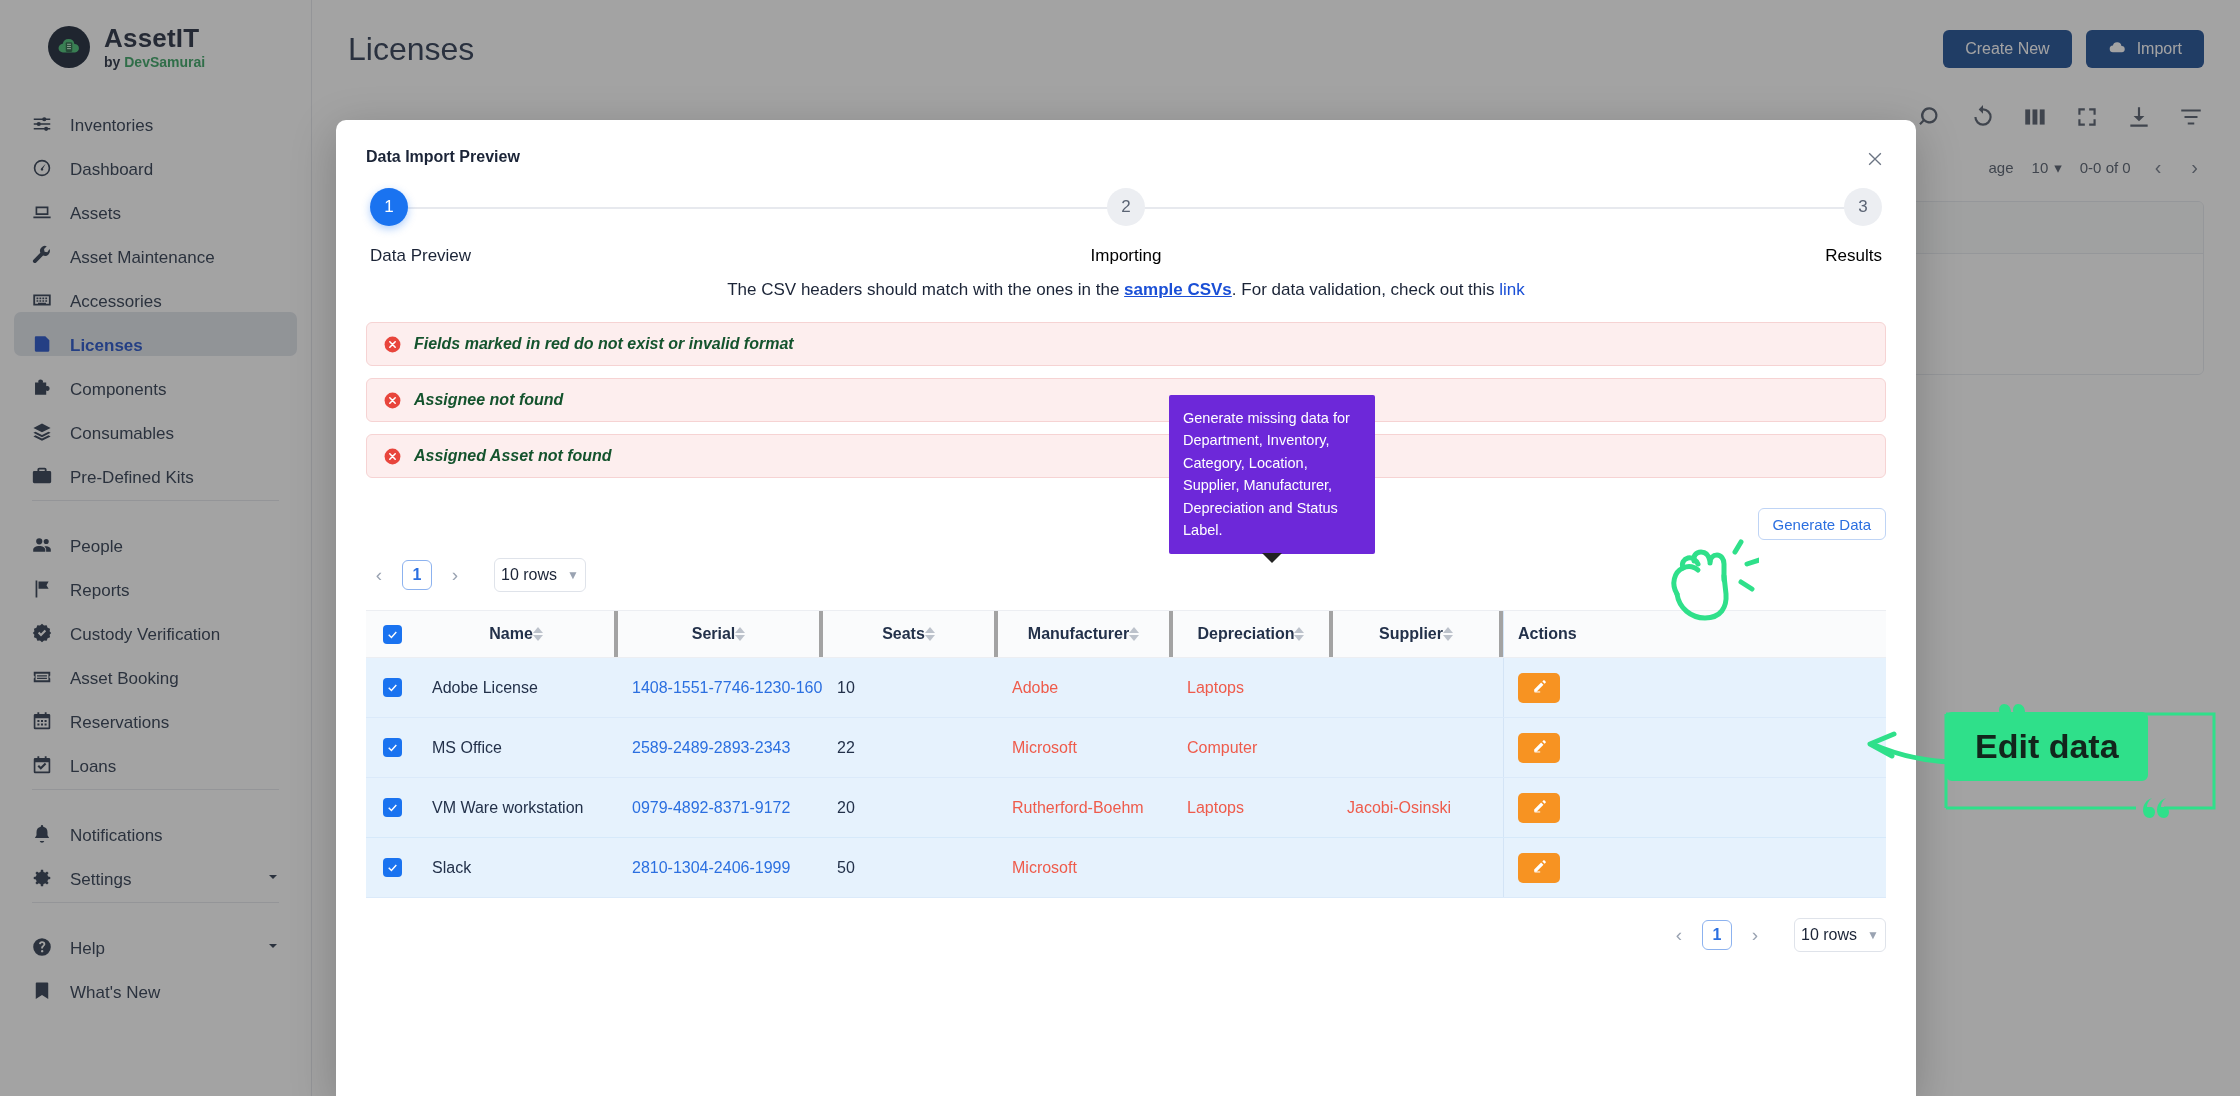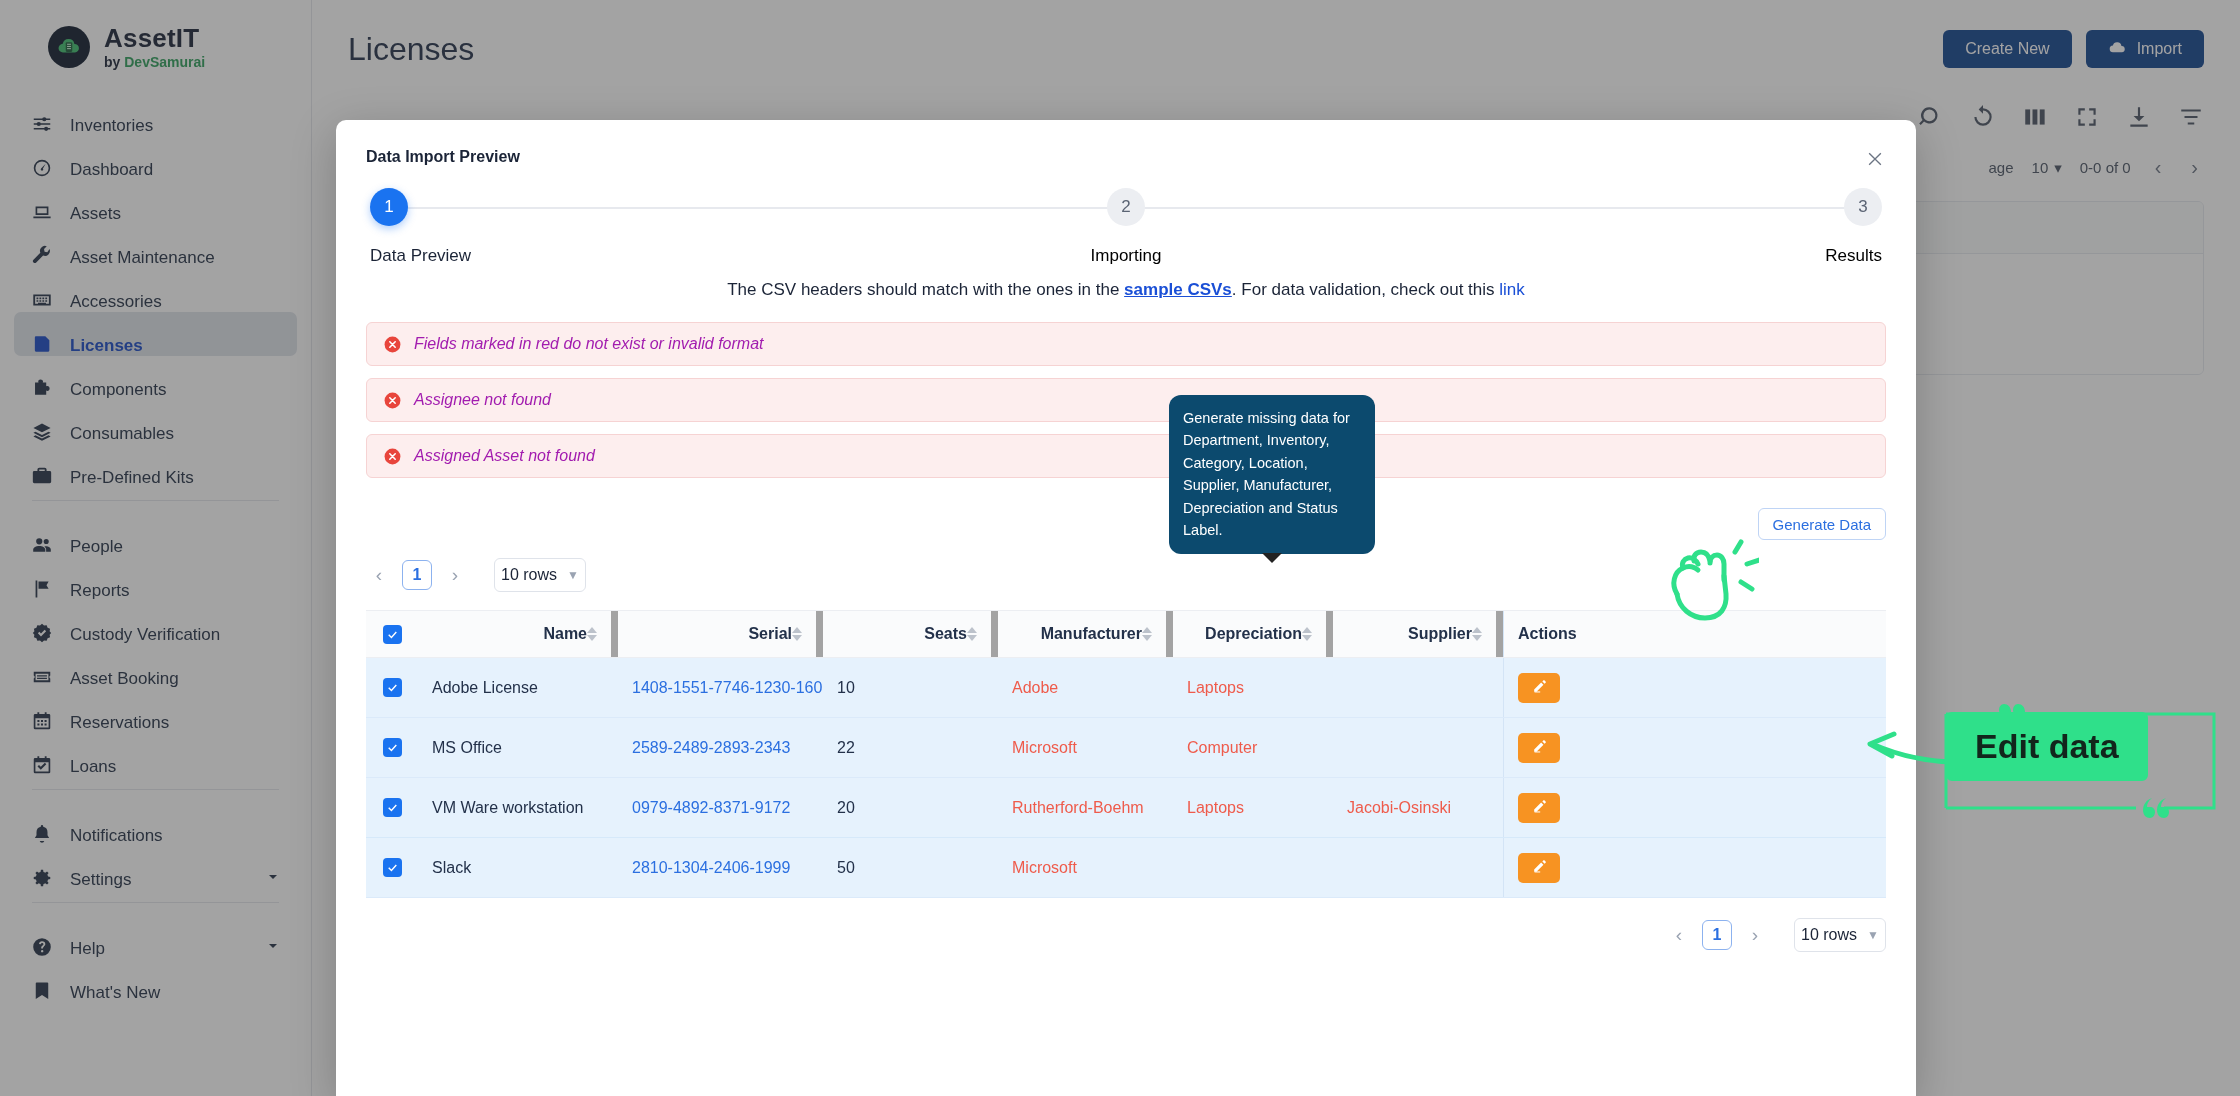--- a/index.html
+++ b/index.html
@@ -104,21 +104,21 @@
   .hint a.plain { font-weight: 400; text-decoration: none; }
 
   .alerts { margin: 22px 30px 0 30px; }
   .alert {
     display: flex; align-items: center; gap: 12px;
     background: #fdeeee; border: 1px solid #f6d3d3; border-radius: 6px;
     height: 44px; padding: 0 16px; margin-bottom: 12px;
   }
   .alert .a-ico { width: 19px; height: 19px; flex: none; }
   .alert .a-ico svg { width: 19px; height: 19px; }
-  .alert .a-txt { font-size: 16px; color: #a21caf; font-style: italic; }
+  .alert .a-txt { font-size: 16px; color: #14532d; font-style: italic; font-weight: bold; }
 
   .gen-row { display: flex; justify-content: flex-end; padding: 18px 30px 0 0; }
   .gen-btn {
     border: 1px solid #bfd4f5; background: #fff; border-radius: 6px;
     height: 32px; padding: 0 14px; font-size: 15px; color: #2b6fe0;
     font-family: inherit; cursor: pointer;
   }
 
   .pager { display: flex; align-items: center; gap: 10px; padding: 18px 0 0 30px; }
   .pg-arrow { width: 26px; height: 26px; display: flex; align-items: center; justify-content: center; color: #9aa3b2; font-size: 19px; cursor: pointer; }
@@ -131,23 +131,23 @@
     margin-left: 16px; height: 34px; min-width: 92px; border: 1px solid #dfe3ea; border-radius: 6px;
     display: flex; align-items: center; justify-content: center; gap: 10px;
     font-size: 16px; color: #1b2437; cursor: pointer; background:#fff;
   }
   .rows-sel .cv { color: #9aa3b2; font-size: 12px; }
 
   
   .dtable { margin: 18px 30px 0 30px; position: relative; }
   .dt-head { display: flex; background: #fafbfc; border-top: 1px solid #eceef2; border-bottom: 1px solid #eceef2; height: 48px; align-items: center; }
   .dt-h {
-    display: flex; align-items: center; justify-content: flex-end;
+    display: flex; align-items: center; justify-content: center;
     font-size: 16px; font-weight: 700; color: #23314a;
-    height: 100%; padding: 0 14px; border-right: 7px solid #a3a3a3;
+    height: 100%; padding: 0 14px; border-right: 4px solid #a3a3a3;
   }
   .dt-h .sorter { display:flex; flex-direction:column; gap:2px; opacity:.55; }
   .dt-h .sorter i { width:0;height:0;border-left:5px solid transparent;border-right:5px solid transparent; display:block; font-style:normal; }
   .dt-h .sorter i.up { border-bottom:6px solid #8b94a4; }
   .dt-h .sorter i.dn { border-top:6px solid #8b94a4; }
   .col-chk { width: 52px; display: flex; align-items: center; justify-content: center; border-right: none; padding: 0; }
   .dt-row { display: flex; background: #e6f2fd; height: 60px; align-items: center; border-bottom: 1px solid #dbeafa; }
   .dt-row:nth-child(3) { border-bottom: 1px solid #d6e9fa; }
   .dt-c { font-size: 16px; color: #23314a; padding: 0 14px; height: 100%; display: flex; align-items: center; overflow: hidden; white-space: nowrap; }
   .dt-c.serial { color: #2b6fe0; }
@@ -162,21 +162,21 @@
     display: flex; align-items: center; justify-content: center; border: none; cursor: pointer;
   }
   .edit-btn svg { width: 17px; height: 17px; fill: #fff; }
   .actions-col { border-left: 1px solid #d3e4f6; }
 
   .bottom-pager { display: flex; align-items: center; justify-content: flex-end; gap: 10px; padding: 20px 30px 0 0; }
 
   
   .tooltip {
     position: absolute; left: 1169px; top: 395px; width: 206px;
-    background: #0c4a6e; color: #fff; border-radius: 12px; padding: 12px 14px;
+    background: #6d28d9; color: #fff; border-radius: 2px; padding: 12px 14px;
     font-size: 14.5px; line-height: 1.55; z-index: 60;
   }
   .tooltip:after {
     content: ""; position: absolute; left: 50%; bottom: -9px; transform: translateX(-50%);
     border-left: 10px solid transparent; border-right: 10px solid transparent; border-top: 10px solid #222;
   }
 
   
   .ann { position: absolute; z-index: 70; pointer-events: none; }
   .hand { left: 1663px; top: 532px; }

